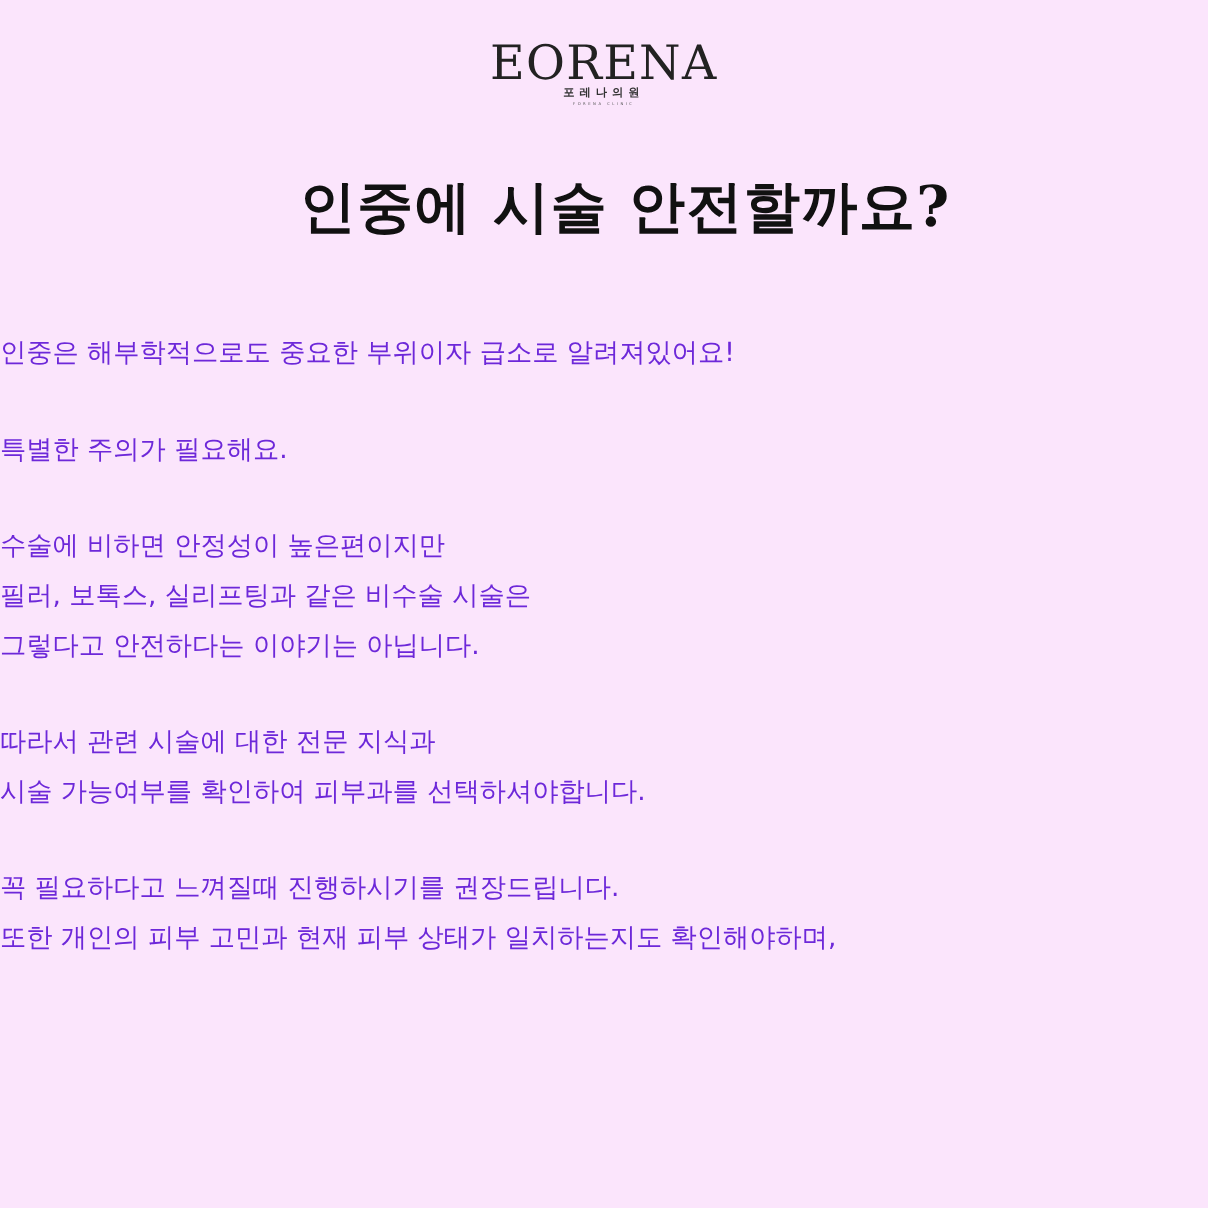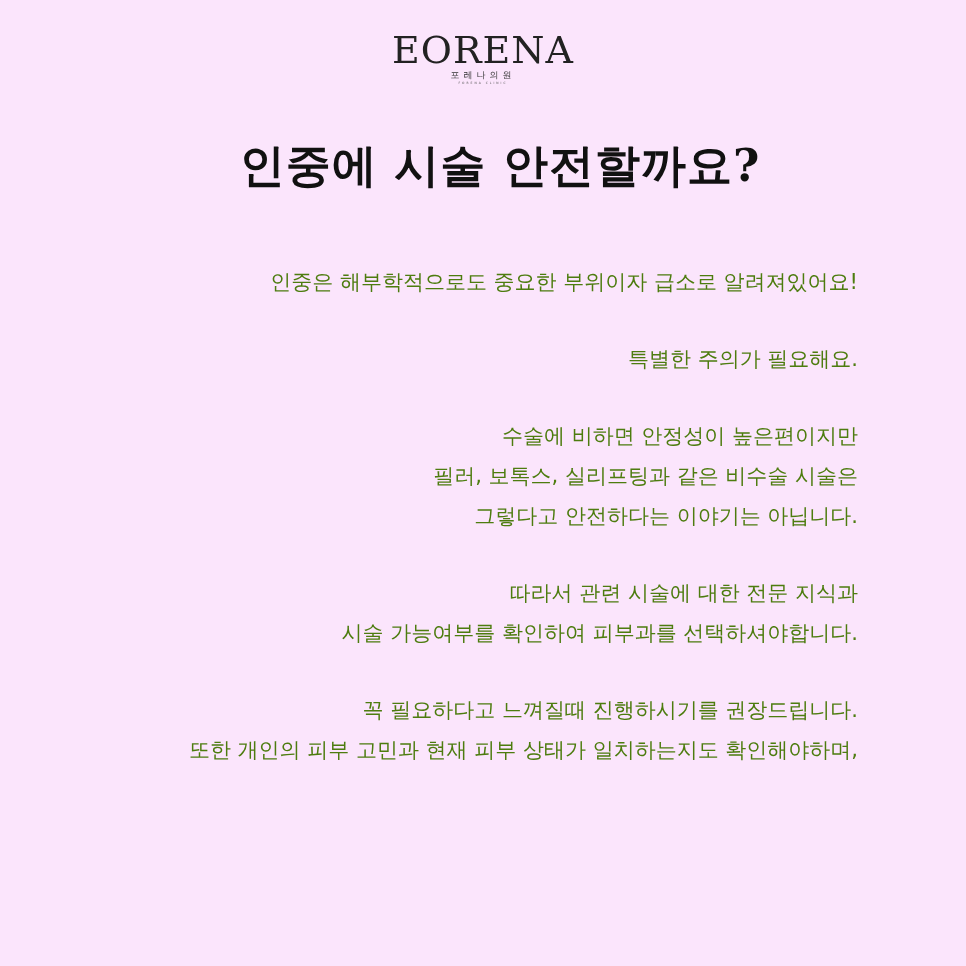--- a/index.html
+++ b/index.html
@@ -32,21 +32,21 @@
       font-size: 38px;
       font-weight: 300;
       letter-spacing: 1px;
       color: #222;
       line-height: 44px;
       display: block;
     }
     .logo-sub {
       display: block;
       font-size: 9px;
-      font-weight: normal;
+      font-weight: bold;
       letter-spacing: 4px;
       color: #333;
       margin-top: -2px;
       line-height: 11px;
     }
     .logo-tiny {
       display: block;
       font-size: 3px;
       letter-spacing: 2px;
       color: #555;
@@ -64,24 +64,24 @@
       color: #111;
       letter-spacing: 1px;
       margin: 17px;
       line-height: 66px;
     }
     .content {
       position: absolute;
       left: 0;
       top: 262px;
       width: 858px;
-      text-align: right;
+      text-align: left;
       font-size: 21px;
       line-height: 40px;
-      color: #4d7c0f;
+      color: #6d28d9;
     }
     .para {
       margin: 0 0 37px 0;
     }
     .line {
       display: block;
       white-space: nowrap;
     }
   </style>
 </head>

